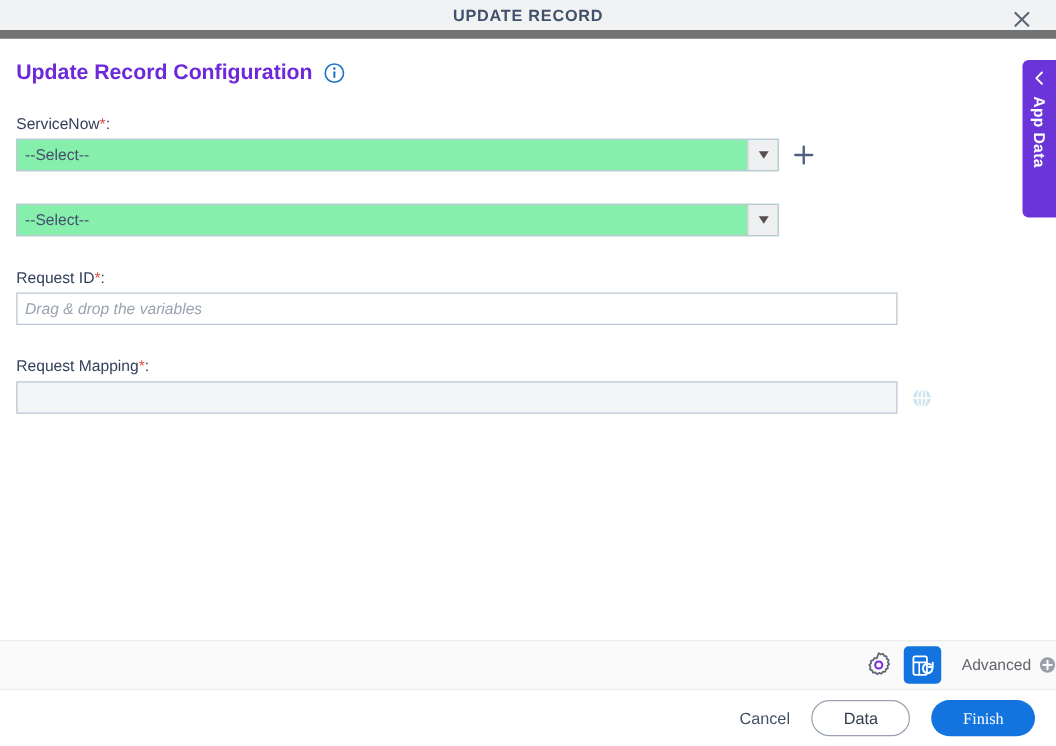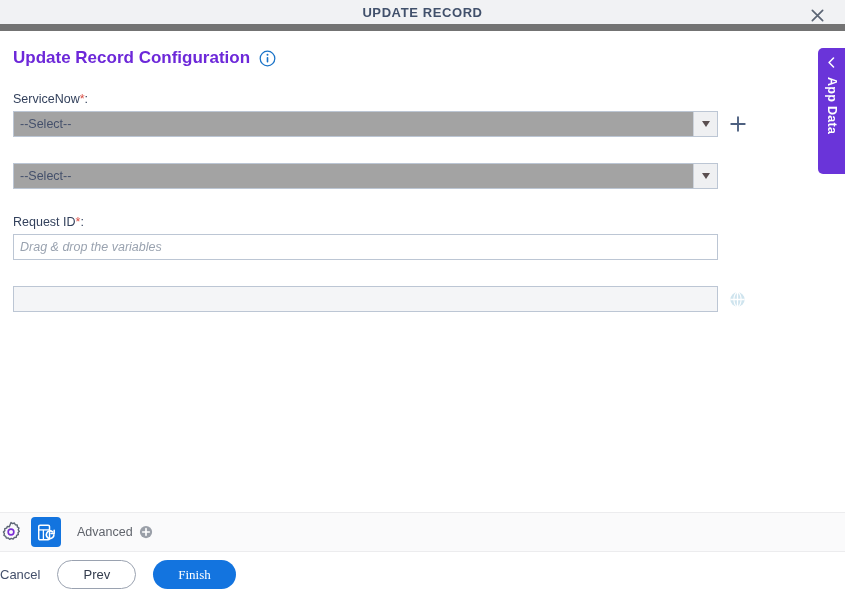--- a/index.html
+++ b/index.html
@@ -40,22 +40,22 @@
   .form { position:absolute; top:92px; left:13px; width:760px; }
   .field { margin-bottom:26px; }
   .field-label {
     font-size:12.5px; color:#33415c; margin-bottom:5px; display:block;
   }
   .req { color:#d94f45; }
 
   .control-row { display:flex; align-items:center; }
 
   .select-wrap {
-    position:relative; width:705px; height:26px;
-    border:1px solid #bcc6d4; background:#a3a3a3; display:flex; align-items:center;
+    position:relative; width:610px; height:26px;
+    border:1px solid #bcc6d4; background:#86efac; display:flex; align-items:center;
     cursor:pointer;
   }
   .select-value {
     flex:1; padding-left:6px; font-size:12.5px; color:#44506b;
     white-space:nowrap; overflow:hidden;
   }
   .select-arrow {
     width:24px; height:24px; border-left:1px solid #ccd2da;
     background:#eff0f2; display:flex; align-items:center; justify-content:center;
     flex:none;
@@ -95,36 +95,36 @@
   .appdata-chev { width:13px; height:13px; margin-bottom:8px; }
   .appdata-label {
     writing-mode:vertical-rl; font-size:12.5px; font-weight:bold;
     color:#fff; letter-spacing:.3px;
   }
 
   
   .toolbar {
     position:absolute; left:0; top:512px; width:845px; height:40px;
     background:#fafafb; border-top:1px solid #ececee; border-bottom:1px solid #ececee;
-    display:flex; align-items:center; justify-content:flex-start; gap:9px;
+    display:flex; align-items:center; justify-content:flex-end; gap:9px;
   }
   .tool-gear { width:22px; height:22px; cursor:pointer; display:block; }
   .tool-active {
     width:30px; height:30px; background:#1374df; border-radius:4px;
     display:flex; align-items:center; justify-content:center; cursor:pointer;
   }
   .tool-active svg { width:19px; height:19px; }
   .advanced-group { display:flex; align-items:center; gap:6px; margin-left:7px; cursor:pointer; }
   .advanced-text { font-size:12.5px; color:#60646c; }
   .advanced-plus { width:14px; height:14px; display:block; }
 
   
   .footer {
     position:absolute; left:0; bottom:0; width:845px; height:45px;
-    display:flex; align-items:center; 
+    display:flex; align-items:center; justify-content:flex-end;
     padding-right:17px; gap:17px;
   }
   .btn-link {
     font-size:13px; color:#44506b; background:none; border:none;
     cursor:pointer; font-family:"Liberation Sans", sans-serif;
   }
   .btn-outline {
     font-size:13px; color:#333c4d; background:#fff;
     border:1px solid #9aa2b0; border-radius:15px;
     height:29px; padding:0 25px; cursor:pointer;
@@ -195,20 +195,23 @@
     <div class="field">
       <label class="field-label">
         <span>Request ID</span><span class="req">*</span><span>:</span>
       </label>
       <div class="control-row">
         <input class="text-input" type="text" placeholder="Drag &amp; drop the variables" style="">
       </div>
     </div>
 
     <div class="field">
+      <label class="field-label">
+        <span>Request Mapping</span><span class="req">*</span><span>:</span>
+      </label>
       <div class="control-row">
         <input class="text-input muted" type="text" placeholder="" style="">
         <div class="globe-btn">
           <svg viewBox="0 0 20 20">
             <circle cx="10" cy="10" r="8.4" fill="#cfe4ee"></circle>
             <path d="M10 1.6 V18.4 M1.6 10 H18.4" stroke="#fff" stroke-width="1.5"></path>
             <ellipse cx="10" cy="10" rx="4.2" ry="8.4" fill="none" stroke="#fff" stroke-width="1.3"></ellipse>
           </svg>
         </div>
       </div>
@@ -241,17 +244,17 @@
       <span class="advanced-text">Advanced</span>
       <svg class="advanced-plus" viewBox="0 0 16 16">
         <circle cx="8" cy="8" r="7" fill="#9a9fa8"></circle>
         <path d="M8 4.2 V11.8 M4.2 8 H11.8" stroke="#fff" stroke-width="1.9" stroke-linecap="round"></path>
       </svg>
     </div>
   </div>
 
   <div class="footer">
     <button class="btn-link">Cancel</button>
-    <button class="btn-outline">Prev</button>
+    <button class="btn-outline">Data</button>
     <button class="btn-primary">Finish</button>
   </div>
 
 </div>
 
 </body></html>

